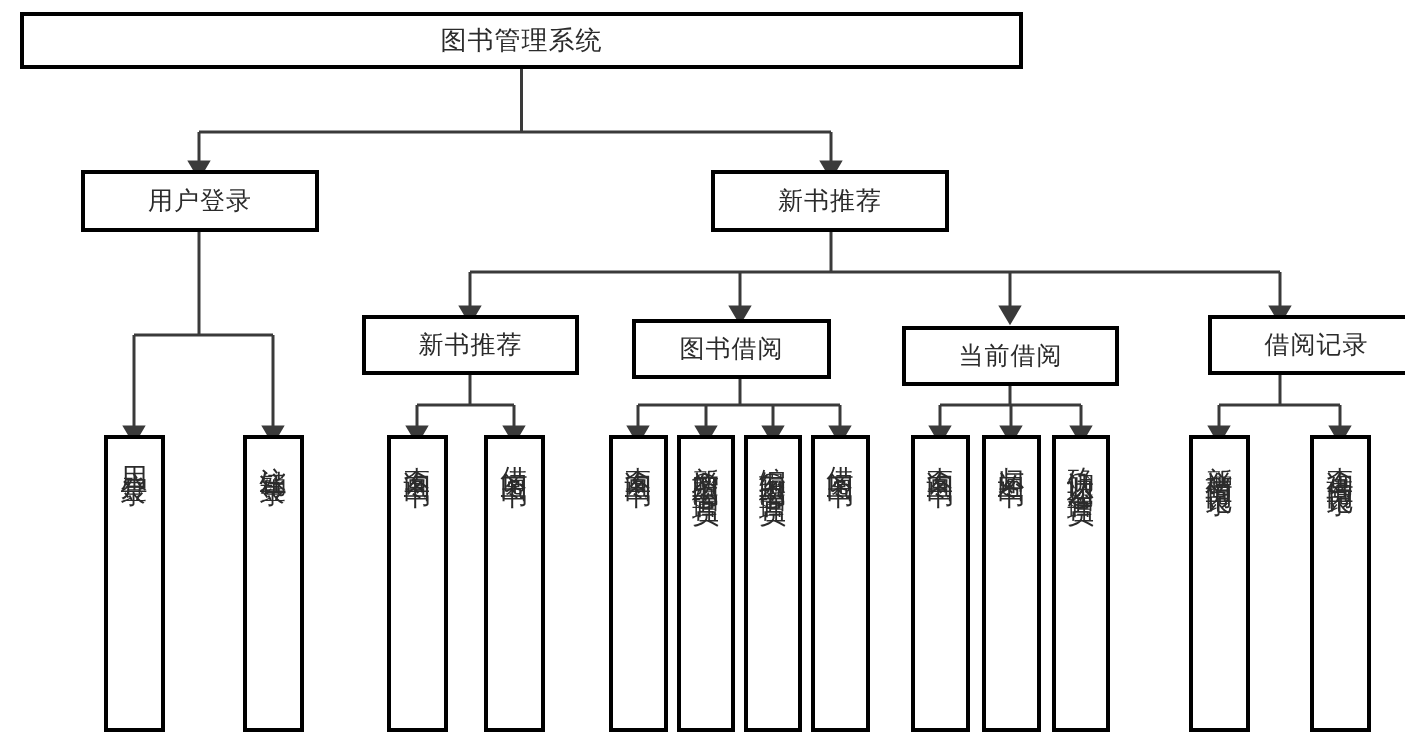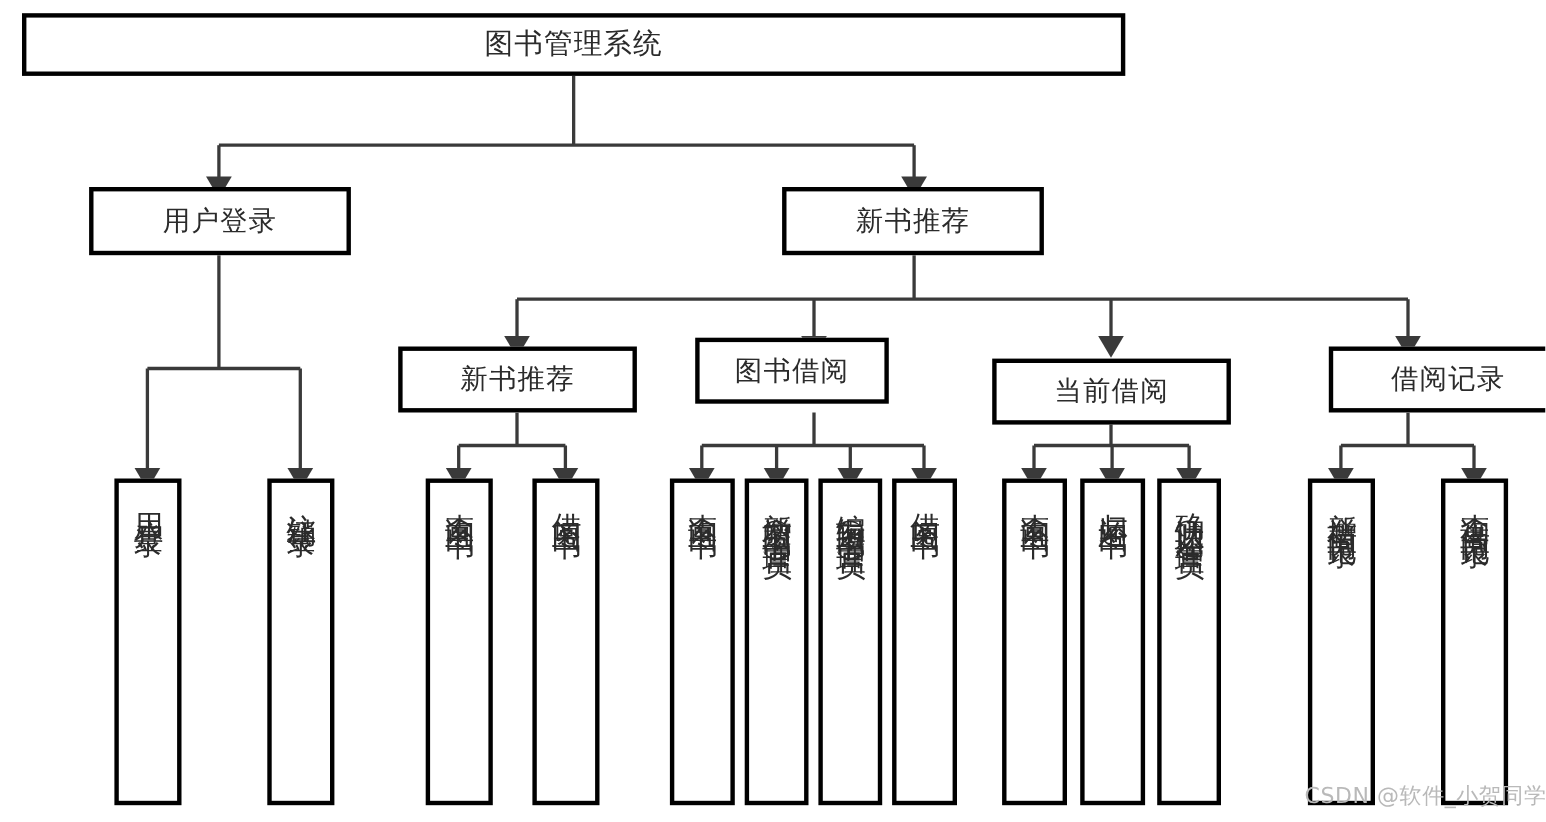--- a/index.html
+++ b/index.html
@@ -132,21 +132,21 @@
   <div class="node horiz" style="left:81px; top:170px; width:238px; height:62px;">
     <span class="label">用户登录</span>
   </div>
   <div class="node horiz" style="left:711px; top:170px; width:238px; height:62px;">
     <span class="label">新书推荐</span>
   </div>
 
   <div class="node horiz" style="left:362px; top:315px; width:217px; height:60px;">
     <span class="label">新书推荐</span>
   </div>
-  <div class="node horiz" style="left:632px; top:307px; width:176px; height:60px;">
+  <div class="node horiz" style="left:632px; top:319px; width:199px; height:60px;">
     <span class="label">图书借阅</span>
   </div>
   <div class="node horiz" style="left:902px; top:326px; width:217px; height:60px;">
     <span class="label">当前借阅</span>
   </div>
   <div class="node horiz" style="left:1172px; top:315px; width:217px; height:60px;margin-left:36px;">
     <span class="label">借阅记录</span>
   </div>
 
   <div class="node vert" style="left:104px; top:435px; width:61px; height:297px;">
@@ -182,15 +182,14 @@
   <div class="node vert" style="left:1052px; top:435px; width:58px; height:297px;">
     <span class="label">确认归还（管理员）</span>
   </div>
   <div class="node vert" style="left:1189px; top:435px; width:61px; height:297px;">
     <span class="label">新增借阅记录</span>
   </div>
   <div class="node vert" style="left:1310px; top:435px; width:61px; height:297px;">
     <span class="label">查询借阅记录</span>
   </div>
 
-  <div class="watermark">CSDN @软件_小贺同学</div>
 
 </div>
 
 </body></html>

